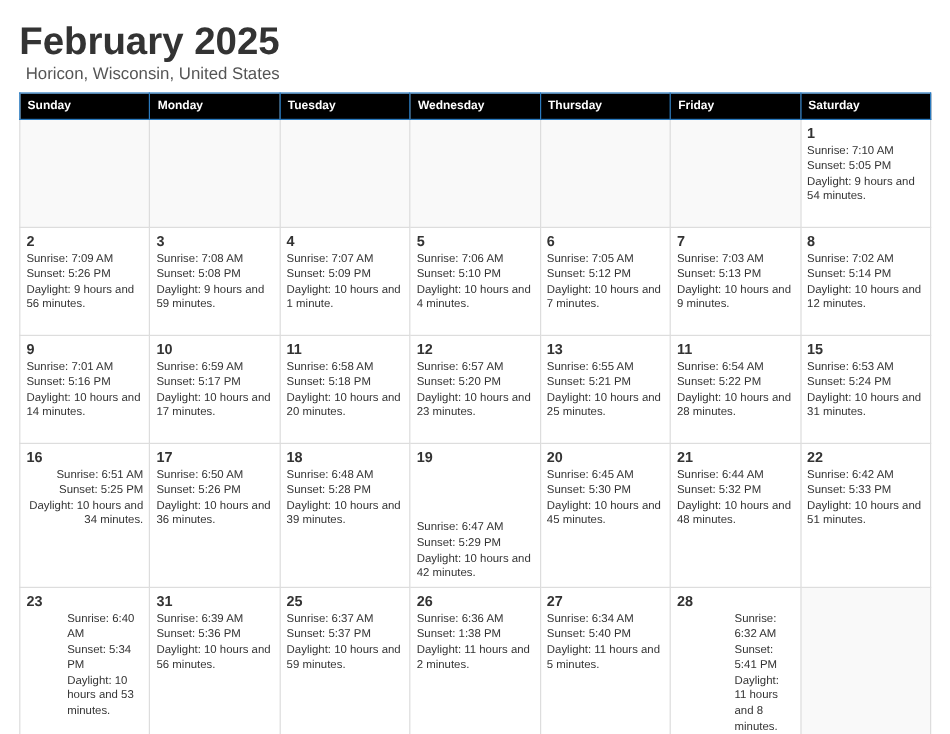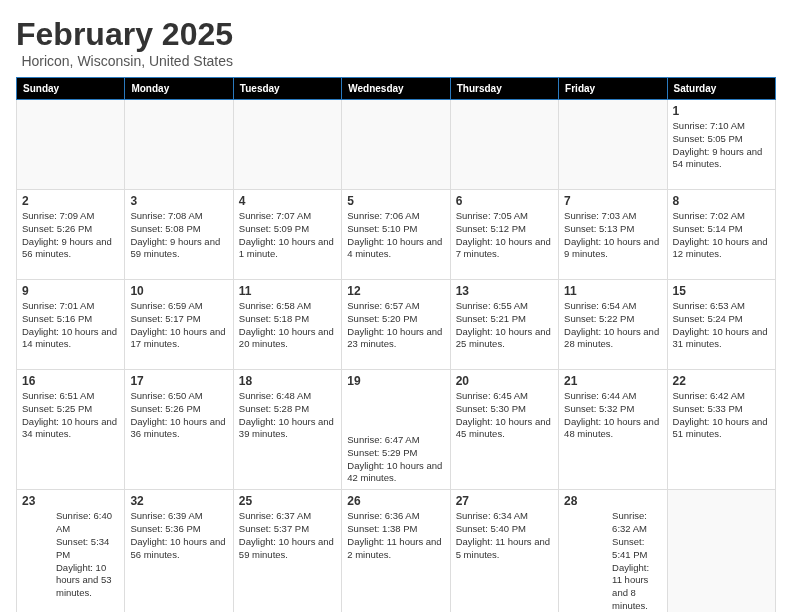--- a/index.html
+++ b/index.html
@@ -204,21 +204,21 @@
         <td>
           <div class="day-num">15</div>
           <div class="day-info" style="white-space: pre-line;">Sunrise: 6:53 AM
 Sunset: 5:24 PM
 Daylight: 10 hours and 31 minutes.</div>
         </td>
       </tr>
       <tr>
         <td>
           <div class="day-num">16</div>
-          <div class="day-info" style="white-space: pre-line;">Sunrise: 6:51 AM
+          <div class="day-info" style="white-space: pre-line; text-align: right;">Sunrise: 6:51 AM
 Sunset: 5:25 PM
 Daylight: 10 hours and 34 minutes.</div>
         </td>
         <td>
           <div class="day-num">17</div>
           <div class="day-info" style="white-space: pre-line;">Sunrise: 6:50 AM
 Sunset: 5:26 PM
 Daylight: 10 hours and 36 minutes.</div>
         </td>
         <td>
@@ -253,21 +253,21 @@
         </td>
       </tr>
       <tr>
         <td>
           <div class="day-num">23</div>
           <div class="day-info" style="white-space: pre-line; margin-left: 34px;">Sunrise: 6:40 AM
 Sunset: 5:34 PM
 Daylight: 10 hours and 53 minutes.</div>
         </td>
         <td>
-          <div class="day-num">32</div>
+          <div class="day-num">31</div>
           <div class="day-info" style="white-space: pre-line;">Sunrise: 6:39 AM
 Sunset: 5:36 PM
 Daylight: 10 hours and 56 minutes.</div>
         </td>
         <td>
           <div class="day-num">25</div>
           <div class="day-info" style="white-space: pre-line;">Sunrise: 6:37 AM
 Sunset: 5:37 PM
 Daylight: 10 hours and 59 minutes.</div>
         </td>

